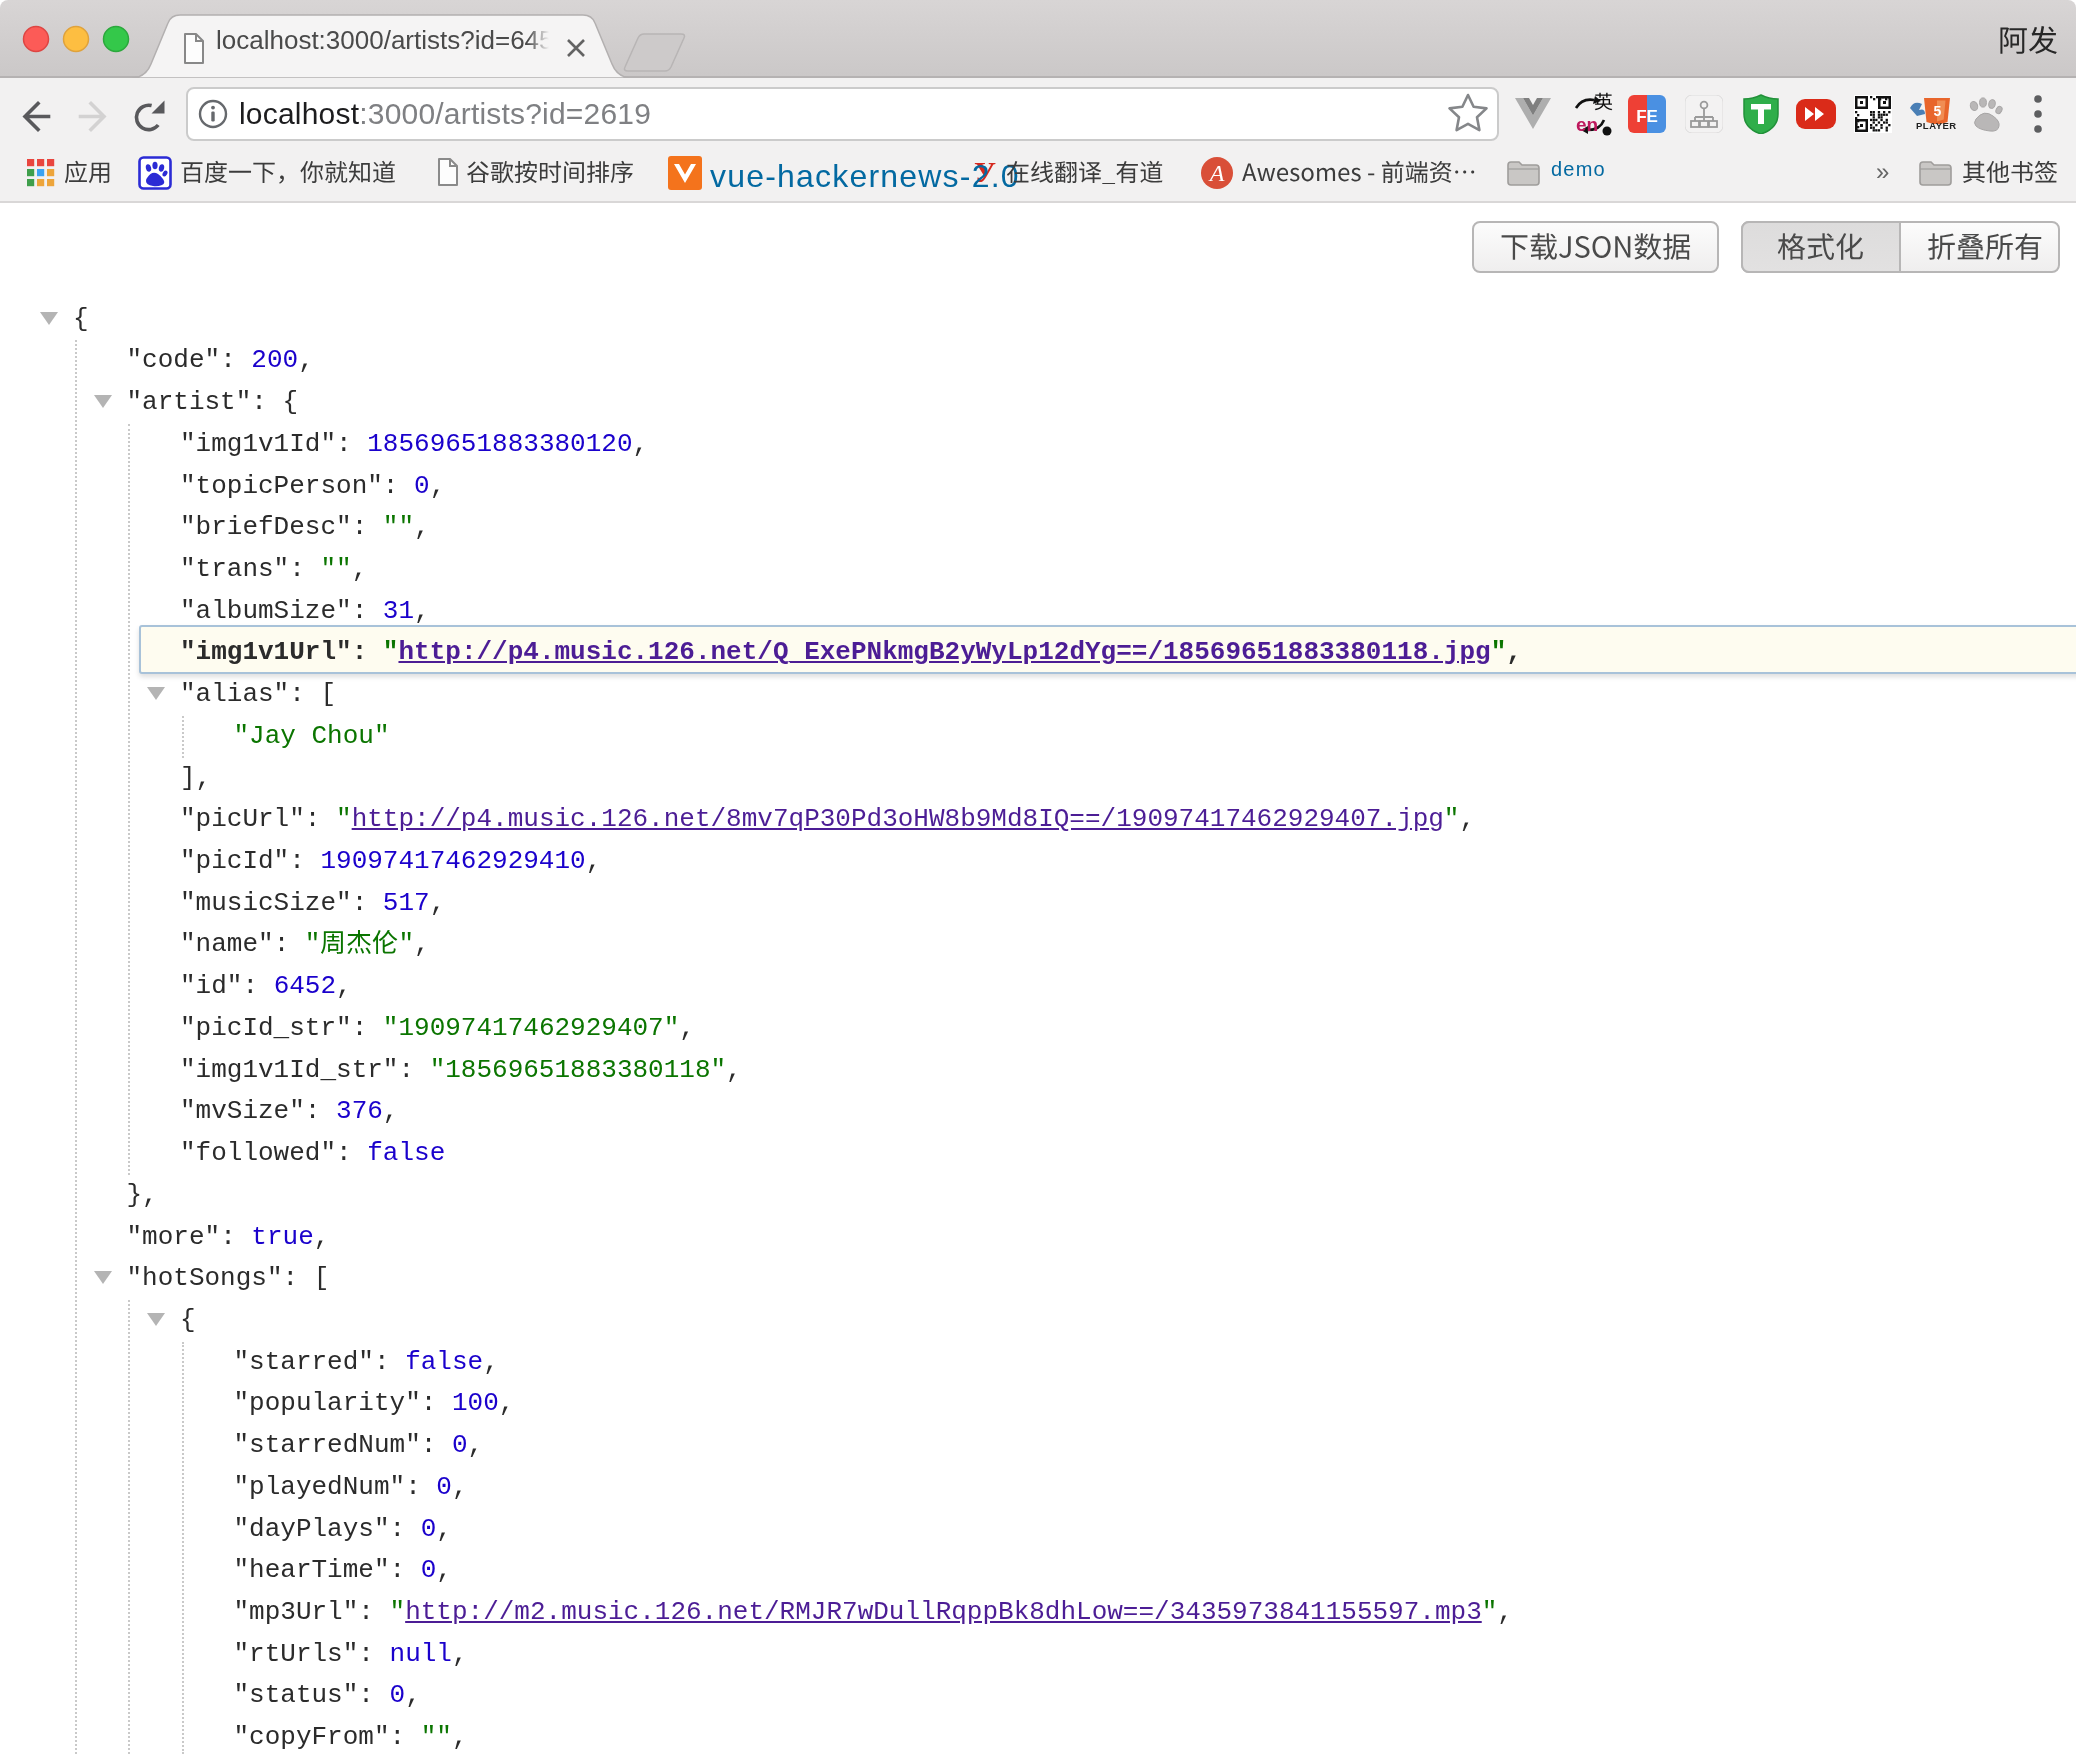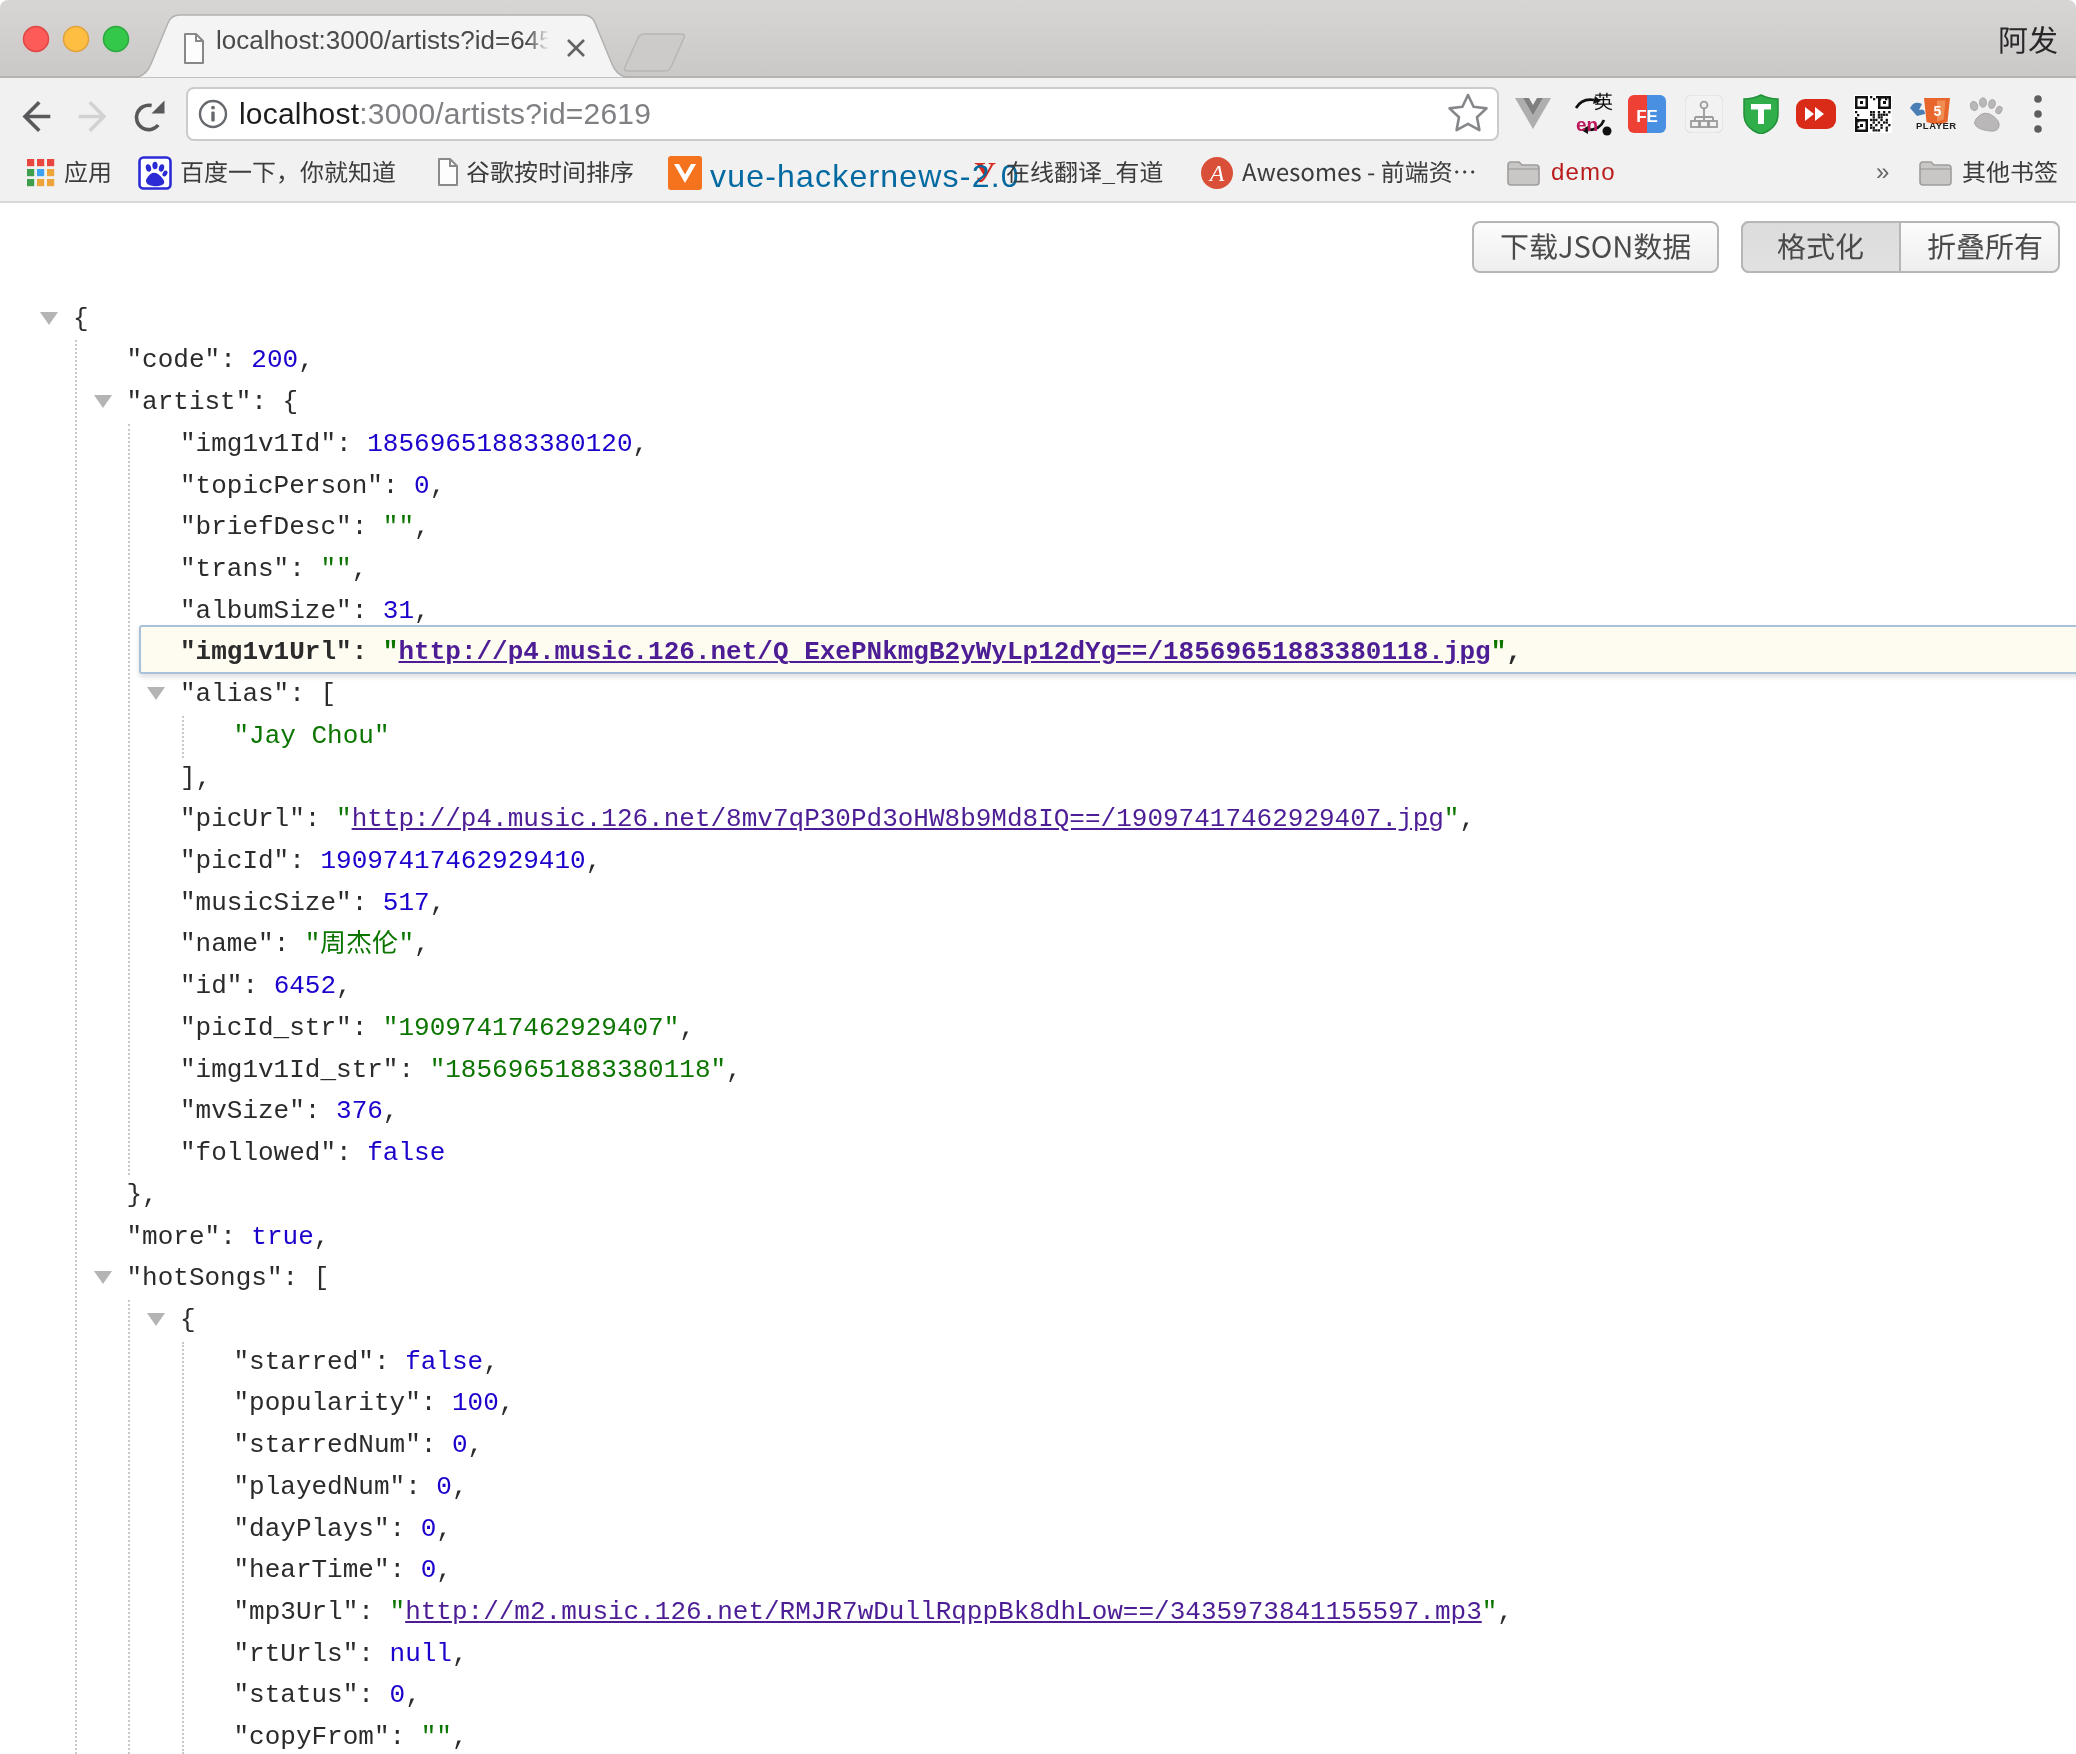--- a/index.html
+++ b/index.html
@@ -255,21 +255,21 @@
 <div style="position:absolute;left:466px;top:159.9px;"><svg class="svgt" width="168.0" height="24.0" viewBox="0 -880 7000 1000" xmlns="http://www.w3.org/2000/svg">
       <path fill="#3c3c3c" d="M588 -781C683 -711 803 -609 860 -543L925 -592C864 -657 740 -755 648 -823ZM336 -815C273 -732 173 -648 80 -595C98 -582 128 -555 142 -541C232 -601 338 -695 409 -786ZM496 -662C407 -511 222 -366 38 -306C55 -287 74 -255 84 -233C130 -251 177 -275 222 -301V81H298V40H708V79H787V-293C828 -269 869 -249 910 -233C923 -255 948 -287 967 -304C808 -356 635 -474 541 -593L558 -620ZM298 -27V-254H708V-27ZM253 -321C346 -381 432 -456 498 -536C563 -457 650 -381 742 -321Z M1160 -612H1278V-513H1160ZM1103 -667V-460H1337V-667ZM1040 -395V-328H1412V4C1412 15 1409 18 1396 19C1383 19 1341 19 1295 18C1304 34 1314 58 1317 75C1380 75 1421 74 1446 64C1472 56 1479 40 1479 4V-328H1571V-395H1474V-726H1548V-790H1051V-726H1406V-395ZM1093 -266V-7H1156V-51H1341V-266ZM1156 -210H1280V-106H1156ZM1631 -841C1607 -692 1565 -547 1500 -455C1518 -446 1550 -427 1563 -417C1598 -469 1627 -537 1652 -612H1877C1865 -545 1850 -473 1835 -426L1895 -408C1919 -473 1943 -579 1959 -668L1908 -683L1897 -680H1671C1684 -728 1694 -778 1703 -829ZM1697 -552V-483C1697 -341 1682 -130 1490 31C1506 43 1530 67 1540 84C1652 -11 1709 -124 1738 -232C1777 -101 1836 -6 1933 81C1943 61 1964 38 1982 24C1858 -80 1800 -199 1764 -400C1765 -429 1766 -457 1766 -482V-552Z M2772 -379C2755 -284 2723 -210 2675 -151C2621 -180 2567 -209 2516 -234C2538 -277 2562 -327 2584 -379ZM2417 -210C2482 -178 2553 -139 2623 -99C2557 -45 2470 -9 2358 16C2371 32 2389 64 2395 81C2519 49 2615 4 2688 -61C2773 -10 2850 41 2900 82L2954 24C2901 -16 2824 -65 2739 -114C2794 -182 2831 -269 2853 -379H2959V-447H2612C2631 -497 2649 -547 2663 -594L2587 -605C2573 -556 2553 -501 2531 -447H2355V-379H2502C2474 -315 2444 -256 2417 -210ZM2383 -712V-517H2454V-645H2873V-518H2945V-712H2711C2701 -752 2684 -803 2668 -845L2593 -831C2606 -795 2620 -750 2630 -712ZM2177 -840V-639H2042V-568H2177V-319L2030 -277L2048 -204L2177 -244V-7C2177 8 2171 12 2158 12C2145 13 2104 13 2058 12C2068 32 2079 62 2081 80C2147 80 2188 78 2214 67C2240 55 2249 35 2249 -7V-267L2377 -309L2367 -376L2249 -340V-568H2357V-639H2249V-840Z M3474 -452C3527 -375 3595 -269 3627 -208L3693 -246C3659 -307 3590 -409 3536 -485ZM3324 -402V-174H3153V-402ZM3324 -469H3153V-688H3324ZM3081 -756V-25H3153V-106H3394V-756ZM3764 -835V-640H3440V-566H3764V-33C3764 -13 3756 -6 3736 -6C3714 -4 3640 -4 3562 -7C3573 15 3585 49 3590 70C3690 70 3754 69 3790 56C3826 44 3840 22 3840 -33V-566H3962V-640H3840V-835Z M4091 -615V80H4168V-615ZM4106 -791C4152 -747 4204 -684 4227 -644L4289 -684C4265 -726 4211 -785 4164 -827ZM4379 -295H4619V-160H4379ZM4379 -491H4619V-358H4379ZM4311 -554V-98H4690V-554ZM4352 -784V-713H4836V-11C4836 2 4832 6 4819 7C4806 7 4765 8 4723 6C4733 25 4743 57 4747 75C4808 75 4851 75 4878 63C4904 50 4913 31 4913 -11V-784Z M5182 -840V-638H5055V-568H5182V-348L5042 -311L5057 -237L5182 -274V-14C5182 -1 5177 3 5164 4C5154 4 5115 4 5074 3C5083 22 5093 53 5096 72C5158 72 5196 70 5221 58C5245 47 5254 27 5254 -14V-295L5373 -331L5364 -399L5254 -368V-568H5362V-638H5254V-840ZM5380 -253V-184H5550V79H5623V-833H5550V-669H5401V-601H5550V-461H5404V-394H5550V-253ZM5715 -833V80H5787V-181H5962V-250H5787V-394H5941V-461H5787V-601H5950V-669H5787V-833Z M6371 -437C6438 -408 6518 -370 6583 -336H6230V-271H6542V-8C6542 7 6537 11 6517 12C6498 13 6431 13 6357 11C6367 32 6379 60 6383 81C6473 81 6533 81 6569 70C6606 59 6617 38 6617 -7V-271H6833C6799 -225 6761 -178 6729 -146L6789 -116C6841 -166 6897 -245 6949 -317L6895 -340L6882 -336H6697L6705 -344C6685 -356 6658 -370 6629 -384C6712 -429 6798 -493 6857 -554L6808 -591L6791 -587H6288V-525H6724C6678 -485 6619 -444 6564 -416C6514 -439 6461 -462 6416 -481ZM6471 -824C6486 -795 6504 -759 6517 -728H6120V-450C6120 -305 6113 -102 6031 41C6048 49 6081 70 6094 83C6180 -69 6193 -295 6193 -450V-658H6951V-728H6603C6589 -761 6564 -809 6543 -845Z"></path>
     </svg></div>
 <div style="position:absolute;left:710px;top:158px;font-size:32px;letter-spacing:1.2px;color:#0369a1">vue-hackernews-2.0</div>
 <div style="position:absolute;left:1006px;top:159.9px;"><svg class="svgt" width="157.4" height="24.0" viewBox="0 -880 6559 1000" xmlns="http://www.w3.org/2000/svg">
       <path fill="#3c3c3c" d="M391 -840C377 -789 359 -736 338 -685H63V-613H305C241 -485 153 -366 38 -286C50 -269 69 -237 77 -217C119 -247 158 -281 193 -318V76H268V-407C315 -471 356 -541 390 -613H939V-685H421C439 -730 455 -776 469 -821ZM598 -561V-368H373V-298H598V-14H333V56H938V-14H673V-298H900V-368H673V-561Z M1054 -54 1070 18C1162 -10 1282 -46 1398 -80L1387 -144C1264 -109 1137 -74 1054 -54ZM1704 -780C1754 -756 1817 -717 1849 -689L1893 -736C1861 -763 1797 -800 1748 -822ZM1072 -423C1086 -430 1110 -436 1232 -452C1188 -387 1149 -337 1130 -317C1099 -280 1076 -255 1054 -251C1063 -232 1074 -197 1078 -182C1099 -194 1133 -204 1384 -255C1382 -270 1382 -298 1384 -318L1185 -282C1261 -372 1337 -482 1401 -592L1338 -630C1319 -593 1297 -555 1275 -519L1148 -506C1208 -591 1266 -699 1309 -804L1239 -837C1199 -717 1126 -589 1104 -556C1082 -522 1065 -499 1047 -494C1056 -474 1068 -438 1072 -423ZM1887 -349C1847 -286 1793 -228 1728 -178C1712 -231 1698 -295 1688 -367L1943 -415L1931 -481L1679 -434C1674 -476 1669 -520 1666 -566L1915 -604L1903 -670L1662 -634C1659 -701 1658 -770 1658 -842H1584C1585 -767 1587 -694 1591 -623L1433 -600L1445 -532L1595 -555C1598 -509 1603 -464 1608 -421L1413 -385L1425 -317L1617 -353C1629 -270 1645 -195 1666 -133C1581 -76 1483 -31 1381 0C1399 17 1418 44 1428 62C1522 29 1611 -14 1691 -66C1732 24 1786 77 1857 77C1926 77 1949 44 1963 -68C1946 -75 1922 -91 1907 -108C1902 -19 1892 4 1865 4C1821 4 1784 -37 1753 -110C1832 -170 1900 -241 1950 -319Z M2510 -615C2537 -552 2565 -466 2576 -415L2629 -434C2618 -483 2588 -567 2560 -630ZM2734 -618C2761 -555 2789 -471 2799 -421L2853 -437C2842 -486 2812 -569 2784 -630ZM2402 -737C2390 -698 2366 -639 2346 -600H2313V-753C2375 -761 2433 -770 2479 -781L2438 -833C2348 -811 2187 -793 2055 -785C2063 -771 2070 -748 2073 -733C2128 -735 2189 -740 2249 -746V-600H2049V-541H2223C2176 -474 2099 -404 2036 -366C2047 -349 2062 -320 2068 -301L2084 -312V79H2143V22H2409V67H2470V-320H2094C2148 -362 2205 -424 2249 -485V-338H2313V-487C2364 -446 2433 -386 2460 -357L2498 -416C2473 -437 2372 -509 2323 -541H2483V-600H2405C2423 -634 2443 -678 2460 -718ZM2100 -710C2115 -675 2132 -628 2140 -600L2193 -617C2185 -644 2167 -689 2151 -723ZM2253 -125V-38H2143V-125ZM2308 -125H2409V-38H2308ZM2253 -179H2143V-261H2253ZM2308 -179V-261H2409V-179ZM2493 -199 2528 -147C2565 -186 2606 -232 2647 -278V-6C2647 7 2643 10 2632 10C2620 11 2584 11 2546 10C2556 28 2564 58 2566 75C2620 75 2656 74 2679 63C2701 51 2709 31 2709 -6V-793H2512V-729H2647V-364C2589 -299 2531 -238 2493 -199ZM2722 -210 2758 -158C2792 -194 2830 -236 2867 -278V-8C2867 6 2863 10 2851 10C2840 10 2802 11 2762 9C2772 27 2782 59 2785 77C2839 77 2877 75 2900 64C2924 52 2932 31 2932 -7V-792H2733V-728H2867V-363C2813 -304 2759 -246 2722 -210Z M3101 -780C3144 -726 3195 -653 3217 -606L3278 -650C3254 -695 3202 -766 3157 -817ZM3611 -412V-324H3412V-257H3611V-150H3357V-122L3341 -161L3260 -101V-527H3047V-455H3187V-97C3187 -48 3156 -14 3138 1C3151 12 3172 40 3180 56C3194 37 3217 17 3357 -90V-83H3611V82H3685V-83H3950V-150H3685V-257H3885V-324H3685V-412ZM3802 -720C3764 -666 3713 -618 3653 -577C3598 -618 3551 -666 3516 -720ZM3370 -787V-720H3442C3481 -651 3533 -591 3594 -539C3509 -490 3413 -453 3320 -431C3334 -416 3352 -386 3360 -367C3461 -395 3563 -438 3654 -495C3733 -442 3825 -402 3925 -377C3936 -397 3956 -426 3972 -440C3878 -460 3791 -492 3715 -536C3797 -598 3866 -673 3911 -763L3862 -790L3849 -787Z M4013 140H4545V80H4013Z M4950 -840C4938 -797 4924 -753 4906 -710H4622V-640H4875C4811 -508 4719 -386 4599 -304C4613 -290 4637 -263 4647 -246C4710 -291 4766 -345 4814 -406V79H4888V-119H5307V-15C5307 0 5302 6 5285 6C5266 7 5205 8 5139 5C5149 26 5160 57 5164 77C5250 77 5305 77 5338 66C5371 53 5381 30 5381 -14V-524H4895C4918 -562 4938 -600 4956 -640H5498V-710H4986C5001 -747 5014 -785 5026 -822ZM4888 -289H5307V-184H4888ZM4888 -353V-456H5307V-353Z M5623 -765C5676 -714 5739 -642 5766 -596L5828 -638C5798 -684 5734 -753 5681 -801ZM6014 -368H6349V-284H6014ZM6014 -231H6349V-147H6014ZM6014 -504H6349V-421H6014ZM5943 -561V-89H6422V-561H6183C6194 -586 6206 -616 6218 -645H6506V-708H6319C6343 -741 6368 -781 6392 -818L6318 -840C6302 -801 6270 -747 6243 -708H6056L6108 -732C6096 -763 6064 -811 6035 -844L5973 -817C5999 -784 6027 -739 6040 -708H5870V-645H6135C6129 -618 6120 -587 6112 -561ZM5821 -483H5610V-413H5749V-102C5704 -86 5653 -44 5601 7L5648 68C5699 6 5750 -47 5786 -47C5809 -47 5840 -17 5883 7C5952 46 6038 57 6156 57C6252 57 6428 51 6500 46C6501 25 6513 -9 6521 -27C6424 -17 6275 -10 6158 -10C6049 -10 5963 -17 5899 -52C5864 -72 5841 -90 5821 -100Z"></path>
     </svg></div>
 <div style="position:absolute;left:1242px;top:159.9px;"><svg class="svgt" width="234.7" height="24.0" viewBox="0 -880 9781 1000" xmlns="http://www.w3.org/2000/svg">
       <path fill="#3c3c3c" d="M4 0H97L168 -224H436L506 0H604L355 -733H252ZM191 -297 227 -410C253 -493 277 -572 300 -658H304C328 -573 351 -493 378 -410L413 -297Z M786 0H892L969 -291C983 -343 994 -394 1006 -449H1011C1024 -394 1034 -344 1048 -293L1126 0H1237L1384 -543H1296L1217 -229C1205 -177 1195 -128 1184 -78H1179C1166 -128 1154 -177 1141 -229L1056 -543H967L882 -229C869 -177 857 -128 846 -78H841C830 -128 820 -177 809 -229L728 -543H635Z M1722 13C1795 13 1853 -11 1900 -42L1868 -103C1827 -76 1785 -60 1732 -60C1629 -60 1558 -134 1552 -250H1918C1920 -264 1922 -282 1922 -302C1922 -457 1844 -557 1705 -557C1581 -557 1462 -448 1462 -271C1462 -92 1577 13 1722 13ZM1551 -315C1562 -423 1630 -484 1707 -484C1792 -484 1842 -425 1842 -315Z M2198 13C2326 13 2395 -60 2395 -148C2395 -251 2309 -283 2230 -313C2169 -336 2113 -356 2113 -407C2113 -450 2145 -486 2214 -486C2262 -486 2300 -465 2337 -438L2381 -495C2340 -529 2280 -557 2213 -557C2094 -557 2026 -489 2026 -403C2026 -310 2108 -274 2184 -246C2244 -224 2308 -198 2308 -143C2308 -96 2273 -58 2201 -58C2136 -58 2088 -84 2040 -123L1996 -62C2047 -19 2121 13 2198 13Z M2735 13C2868 13 2986 -91 2986 -271C2986 -452 2868 -557 2735 -557C2602 -557 2484 -452 2484 -271C2484 -91 2602 13 2735 13ZM2735 -63C2641 -63 2578 -146 2578 -271C2578 -396 2641 -480 2735 -480C2829 -480 2893 -396 2893 -271C2893 -146 2829 -63 2735 -63Z M3130 0H3222V-394C3271 -450 3317 -477 3358 -477C3427 -477 3459 -434 3459 -332V0H3550V-394C3601 -450 3645 -477 3687 -477C3756 -477 3788 -434 3788 -332V0H3879V-344C3879 -482 3826 -557 3715 -557C3648 -557 3592 -514 3535 -453C3513 -517 3469 -557 3385 -557C3320 -557 3264 -516 3216 -464H3214L3205 -543H3130Z M4276 13C4349 13 4407 -11 4454 -42L4422 -103C4381 -76 4339 -60 4286 -60C4183 -60 4112 -134 4106 -250H4472C4474 -264 4476 -282 4476 -302C4476 -457 4398 -557 4259 -557C4135 -557 4016 -448 4016 -271C4016 -92 4131 13 4276 13ZM4105 -315C4116 -423 4184 -484 4261 -484C4346 -484 4396 -425 4396 -315Z M4752 13C4880 13 4949 -60 4949 -148C4949 -251 4863 -283 4784 -313C4723 -336 4667 -356 4667 -407C4667 -450 4699 -486 4768 -486C4816 -486 4854 -465 4891 -438L4935 -495C4894 -529 4834 -557 4767 -557C4648 -557 4580 -489 4580 -403C4580 -310 4662 -274 4738 -246C4798 -224 4862 -198 4862 -143C4862 -96 4827 -58 4755 -58C4690 -58 4642 -84 4594 -123L4550 -62C4601 -19 4675 13 4752 13Z M5256 -245H5512V-315H5256Z M6385 -514V-104H6455V-514ZM6588 -544V-14C6588 1 6583 5 6567 5C6550 6 6496 6 6435 4C6446 24 6458 56 6462 76C6539 77 6590 75 6620 63C6651 51 6662 30 6662 -13V-544ZM6504 -845C6482 -796 6444 -730 6410 -682H6110L6159 -700C6140 -740 6097 -799 6059 -841L5989 -816C6025 -775 6062 -721 6081 -682H5834V-613H6728V-682H6495C6524 -723 6556 -773 6584 -819ZM6190 -301V-200H5968V-301ZM6190 -360H5968V-459H6190ZM5897 -523V75H5968V-141H6190V-7C6190 6 6186 10 6172 10C6159 11 6113 11 6062 9C6072 28 6083 57 6088 76C6155 76 6200 75 6227 63C6255 52 6263 32 6263 -6V-523Z M6831 -652V-582H7168V-652ZM6863 -524C6885 -411 6903 -264 6907 -165L6967 -176C6963 -275 6944 -420 6921 -534ZM6931 -810C6956 -764 6985 -701 6997 -661L7064 -684C7051 -724 7022 -784 6995 -830ZM7188 -320V79H7256V-255H7344V70H7404V-255H7496V68H7556V-255H7649V10C7649 19 7646 22 7637 22C7629 23 7604 23 7576 22C7584 39 7594 64 7597 82C7642 82 7669 81 7690 70C7711 60 7715 43 7715 11V-320H7457L7485 -411H7738V-479H7157V-411H7401C7396 -381 7389 -348 7383 -320ZM7200 -790V-552H7703V-790H7631V-618H7480V-838H7408V-618H7270V-790ZM7071 -543C7059 -422 7035 -246 7011 -137C6941 -120 6875 -105 6825 -95L6842 -20C6936 -44 7057 -75 7175 -105L7166 -175L7070 -151C7094 -258 7119 -412 7136 -531Z M7866 -752C7939 -725 8030 -678 8075 -643L8115 -701C8068 -736 7976 -779 7904 -804ZM7830 -495 7852 -426C7932 -453 8035 -486 8132 -519L8120 -585C8012 -550 7904 -516 7830 -495ZM7963 -372V-93H8037V-302H8533V-100H8611V-372ZM8254 -273C8225 -107 8148 -19 7831 20C7843 36 7859 64 7864 82C8202 34 8294 -73 8328 -273ZM8297 -75C8422 -34 8588 32 8672 76L8716 14C8629 -30 8462 -92 8338 -130ZM8265 -836C8239 -766 8188 -682 8106 -621C8123 -612 8147 -590 8159 -574C8202 -609 8236 -648 8265 -689H8383C8352 -584 8286 -492 8107 -444C8121 -432 8140 -407 8147 -390C8285 -431 8365 -497 8413 -578C8476 -493 8573 -428 8685 -397C8695 -416 8715 -442 8730 -456C8606 -483 8497 -550 8442 -636C8448 -653 8454 -671 8459 -689H8608C8593 -656 8576 -623 8562 -600L8627 -581C8652 -620 8682 -681 8708 -736L8653 -751L8641 -747H8300C8315 -773 8327 -800 8337 -826Z M8948 -446C8911 -446 8882 -417 8882 -380C8882 -343 8911 -314 8948 -314C8985 -314 9014 -343 9014 -380C9014 -417 8985 -446 8948 -446ZM9281 -446C9244 -446 9215 -417 9215 -380C9215 -343 9244 -314 9281 -314C9318 -314 9347 -343 9347 -380C9347 -417 9318 -446 9281 -446ZM9614 -446C9577 -446 9548 -417 9548 -380C9548 -343 9577 -314 9614 -314C9651 -314 9680 -343 9680 -380C9680 -417 9651 -446 9614 -446Z"></path>
     </svg></div>
-<div style="position:absolute;left:1551px;top:158px;font-size:24px;letter-spacing:1.2px;color:#b91c1c">demo</div>
+<div style="position:absolute;left:1551px;top:158px;font-size:20px;letter-spacing:1.2px;color:#0369a1">demo</div>
 <div style="position:absolute;left:1962px;top:159.9px;"><svg class="svgt" width="96.0" height="24.0" viewBox="0 -880 4000 1000" xmlns="http://www.w3.org/2000/svg">
       <path fill="#3c3c3c" d="M573 -65C691 -21 810 33 880 76L949 26C871 -15 743 -71 625 -112ZM361 -118C291 -69 153 -11 45 21C61 36 83 62 94 78C202 43 339 -15 428 -71ZM686 -839V-723H313V-839H239V-723H83V-653H239V-205H54V-135H946V-205H761V-653H922V-723H761V-839ZM313 -205V-315H686V-205ZM313 -653H686V-553H313ZM313 -488H686V-379H313Z M1398 -740V-476L1271 -427L1300 -360L1398 -398V-72C1398 38 1433 67 1554 67C1581 67 1787 67 1815 67C1926 67 1951 22 1963 -117C1941 -122 1911 -135 1893 -147C1885 -29 1875 -2 1813 -2C1769 -2 1591 -2 1556 -2C1485 -2 1472 -14 1472 -72V-427L1620 -485V-143H1691V-512L1847 -573C1846 -416 1844 -312 1837 -285C1830 -259 1820 -255 1802 -255C1790 -255 1753 -254 1726 -256C1735 -238 1742 -208 1744 -186C1775 -185 1818 -186 1846 -193C1877 -201 1898 -220 1906 -266C1915 -309 1918 -453 1918 -635L1922 -648L1870 -669L1856 -658L1847 -650L1691 -590V-838H1620V-562L1472 -505V-740ZM1266 -836C1210 -684 1117 -534 1018 -437C1032 -420 1053 -382 1060 -365C1094 -401 1128 -442 1160 -487V78H1234V-603C1273 -671 1308 -743 1336 -815Z M2717 -760C2781 -717 2864 -656 2905 -617L2951 -674C2909 -711 2824 -770 2762 -810ZM2126 -665V-592H2418V-395H2060V-323H2418V79H2494V-323H2864C2853 -178 2839 -115 2819 -97C2809 -88 2798 -87 2777 -87C2754 -87 2689 -88 2626 -94C2640 -73 2650 -43 2652 -21C2713 -18 2773 -17 2804 -19C2839 -22 2862 -28 2882 -50C2912 -79 2928 -160 2943 -361C2944 -372 2946 -395 2946 -395H2800V-665H2494V-837H2418V-665ZM2494 -395V-592H2726V-395Z M3424 -280C3460 -215 3498 -128 3512 -75L3576 -101C3561 -153 3521 -238 3484 -302ZM3176 -252C3219 -190 3266 -108 3286 -57L3349 -88C3329 -139 3280 -219 3236 -279ZM3701 -403H3294V-339H3701ZM3574 -845C3548 -772 3503 -701 3449 -654C3460 -648 3477 -638 3491 -628C3388 -514 3204 -420 3035 -370C3052 -354 3070 -329 3080 -310C3152 -334 3225 -365 3294 -403C3370 -444 3441 -493 3501 -547C3606 -451 3773 -362 3916 -319C3927 -339 3948 -367 3964 -381C3816 -418 3637 -502 3542 -586L3563 -610L3526 -629C3542 -647 3558 -668 3573 -690H3665C3698 -647 3730 -592 3744 -557L3815 -575C3802 -607 3774 -652 3745 -690H3939V-752H3611C3624 -777 3635 -802 3645 -828ZM3185 -845C3154 -746 3099 -647 3037 -583C3054 -573 3085 -554 3099 -542C3133 -582 3167 -633 3197 -690H3241C3266 -646 3289 -593 3299 -558L3366 -578C3358 -608 3338 -651 3316 -690H3477V-752H3227C3237 -777 3247 -802 3256 -827ZM3759 -297C3717 -200 3658 -91 3600 -13H3063V54H3934V-13H3686C3734 -91 3786 -190 3827 -277Z"></path>
     </svg></div>
 
 <div class="btn" style="left:1472px;top:221px;width:247px;height:52px"></div>
 <div style="position:absolute;left:1500px;top:232.2px;"><svg class="svgt" width="191.3" height="29.0" viewBox="0 -880 6596 1000" xmlns="http://www.w3.org/2000/svg">
       <path fill="#4a4a4a" d="M55 -766V-691H441V79H520V-451C635 -389 769 -306 839 -250L892 -318C812 -379 653 -469 534 -527L520 -511V-691H946V-766Z M1736 -784C1782 -745 1835 -690 1858 -653L1915 -693C1890 -730 1836 -783 1790 -819ZM1839 -501C1813 -406 1776 -314 1729 -231C1710 -319 1697 -428 1689 -553H1951V-614H1686C1683 -685 1682 -760 1683 -839H1609C1609 -762 1611 -686 1614 -614H1368V-700H1545V-760H1368V-841H1296V-760H1105V-700H1296V-614H1054V-553H1617C1627 -394 1646 -253 1676 -145C1627 -75 1571 -15 1507 31C1525 44 1547 66 1560 82C1613 41 1661 -9 1704 -64C1741 22 1791 72 1856 72C1926 72 1951 26 1963 -124C1945 -131 1919 -146 1904 -163C1898 -46 1888 -1 1863 -1C1820 -1 1783 -50 1755 -136C1820 -239 1870 -357 1906 -481ZM1065 -92 1073 -22 1333 -49V76H1403V-56L1585 -75V-137L1403 -120V-214H1562V-279H1403V-360H1333V-279H1194C1216 -312 1237 -350 1258 -391H1583V-453H1288C1300 -479 1311 -505 1321 -531L1247 -551C1237 -518 1224 -484 1211 -453H1069V-391H1183C1166 -357 1152 -331 1144 -319C1128 -292 1113 -272 1098 -269C1107 -250 1117 -215 1121 -200C1130 -208 1160 -214 1202 -214H1333V-114Z M2237 13C2380 13 2439 -88 2439 -215V-733H2346V-224C2346 -113 2307 -68 2228 -68C2175 -68 2134 -92 2101 -151L2035 -103C2078 -27 2144 13 2237 13Z M2839 13C2992 13 3088 -79 3088 -195C3088 -304 3022 -354 2937 -391L2833 -436C2776 -460 2711 -487 2711 -559C2711 -624 2765 -665 2848 -665C2916 -665 2970 -639 3015 -597L3063 -656C3012 -709 2935 -746 2848 -746C2715 -746 2617 -665 2617 -552C2617 -445 2698 -393 2766 -364L2871 -318C2941 -287 2994 -263 2994 -187C2994 -116 2937 -68 2840 -68C2764 -68 2690 -104 2638 -159L2583 -95C2646 -29 2735 13 2839 13Z M3502 13C3686 13 3815 -134 3815 -369C3815 -604 3686 -746 3502 -746C3318 -746 3189 -604 3189 -369C3189 -134 3318 13 3502 13ZM3502 -68C3370 -68 3284 -186 3284 -369C3284 -552 3370 -665 3502 -665C3634 -665 3720 -552 3720 -369C3720 -186 3634 -68 3502 -68Z M3974 0H4061V-385C4061 -462 4054 -540 4050 -614H4054L4133 -463L4400 0H4495V-733H4407V-352C4407 -276 4414 -193 4420 -120H4415L4336 -271L4068 -733H3974Z M5039 -821C5021 -782 4989 -723 4964 -688L5013 -664C5039 -697 5073 -747 5102 -793ZM4684 -793C4710 -751 4737 -696 4746 -661L4803 -686C4794 -722 4767 -776 4739 -815ZM5006 -260C4983 -208 4951 -164 4913 -126C4875 -145 4836 -164 4799 -180C4813 -204 4829 -231 4843 -260ZM4706 -153C4755 -134 4810 -109 4860 -83C4796 -37 4719 -5 4637 14C4650 28 4666 54 4673 72C4765 47 4850 8 4922 -50C4955 -30 4985 -11 5008 6L5056 -43C5033 -59 5004 -77 4971 -95C5024 -152 5066 -222 5091 -309L5050 -326L5038 -323H4874L4896 -375L4829 -387C4822 -367 4812 -345 4802 -323H4666V-260H4771C4750 -220 4727 -183 4706 -153ZM4853 -841V-654H4646V-592H4830C4782 -527 4705 -465 4635 -435C4650 -421 4667 -395 4676 -378C4737 -411 4803 -467 4853 -526V-404H4923V-540C4971 -505 5032 -458 5057 -435L5099 -489C5075 -506 4987 -562 4938 -592H5127V-654H4923V-841ZM5225 -832C5200 -656 5155 -488 5077 -383C5093 -373 5122 -349 5134 -337C5160 -374 5182 -418 5202 -467C5224 -369 5253 -278 5290 -199C5234 -104 5156 -31 5047 22C5061 37 5082 67 5089 83C5191 28 5268 -41 5327 -129C5377 -44 5439 24 5517 71C5529 52 5551 26 5568 12C5484 -33 5418 -106 5367 -198C5420 -301 5454 -426 5476 -576H5544V-646H5259C5273 -702 5285 -761 5294 -821ZM5405 -576C5389 -461 5365 -361 5329 -276C5291 -366 5263 -468 5244 -576Z M6080 -238V81H6146V40H6454V77H6523V-238H6330V-362H6554V-427H6330V-537H6519V-796H5991V-494C5991 -335 5982 -117 5878 37C5895 45 5926 67 5940 79C6023 -43 6051 -213 6060 -362H6259V-238ZM6064 -731H6447V-603H6064ZM6064 -537H6259V-427H6063L6064 -494ZM6146 -22V-174H6454V-22ZM5763 -839V-638H5638V-568H5763V-349C5711 -333 5663 -319 5625 -309L5645 -235L5763 -273V-14C5763 0 5758 4 5746 4C5734 5 5695 5 5652 4C5661 24 5671 55 5673 73C5736 74 5775 71 5799 59C5824 48 5833 27 5833 -14V-296L5948 -334L5937 -403L5833 -370V-568H5946V-638H5833V-839Z"></path>
     </svg></div>
 <div class="btn" style="left:1741px;top:221px;width:319px;height:52px;background:linear-gradient(#fcfcfc,#efeeee)"></div>
 <div style="position:absolute;left:1741px;top:221px;width:160px;height:52px;border:2px solid #b7b6b6;border-radius:8px 0 0 8px;background:linear-gradient(#dddcdc,#e2e1e1)"></div>

